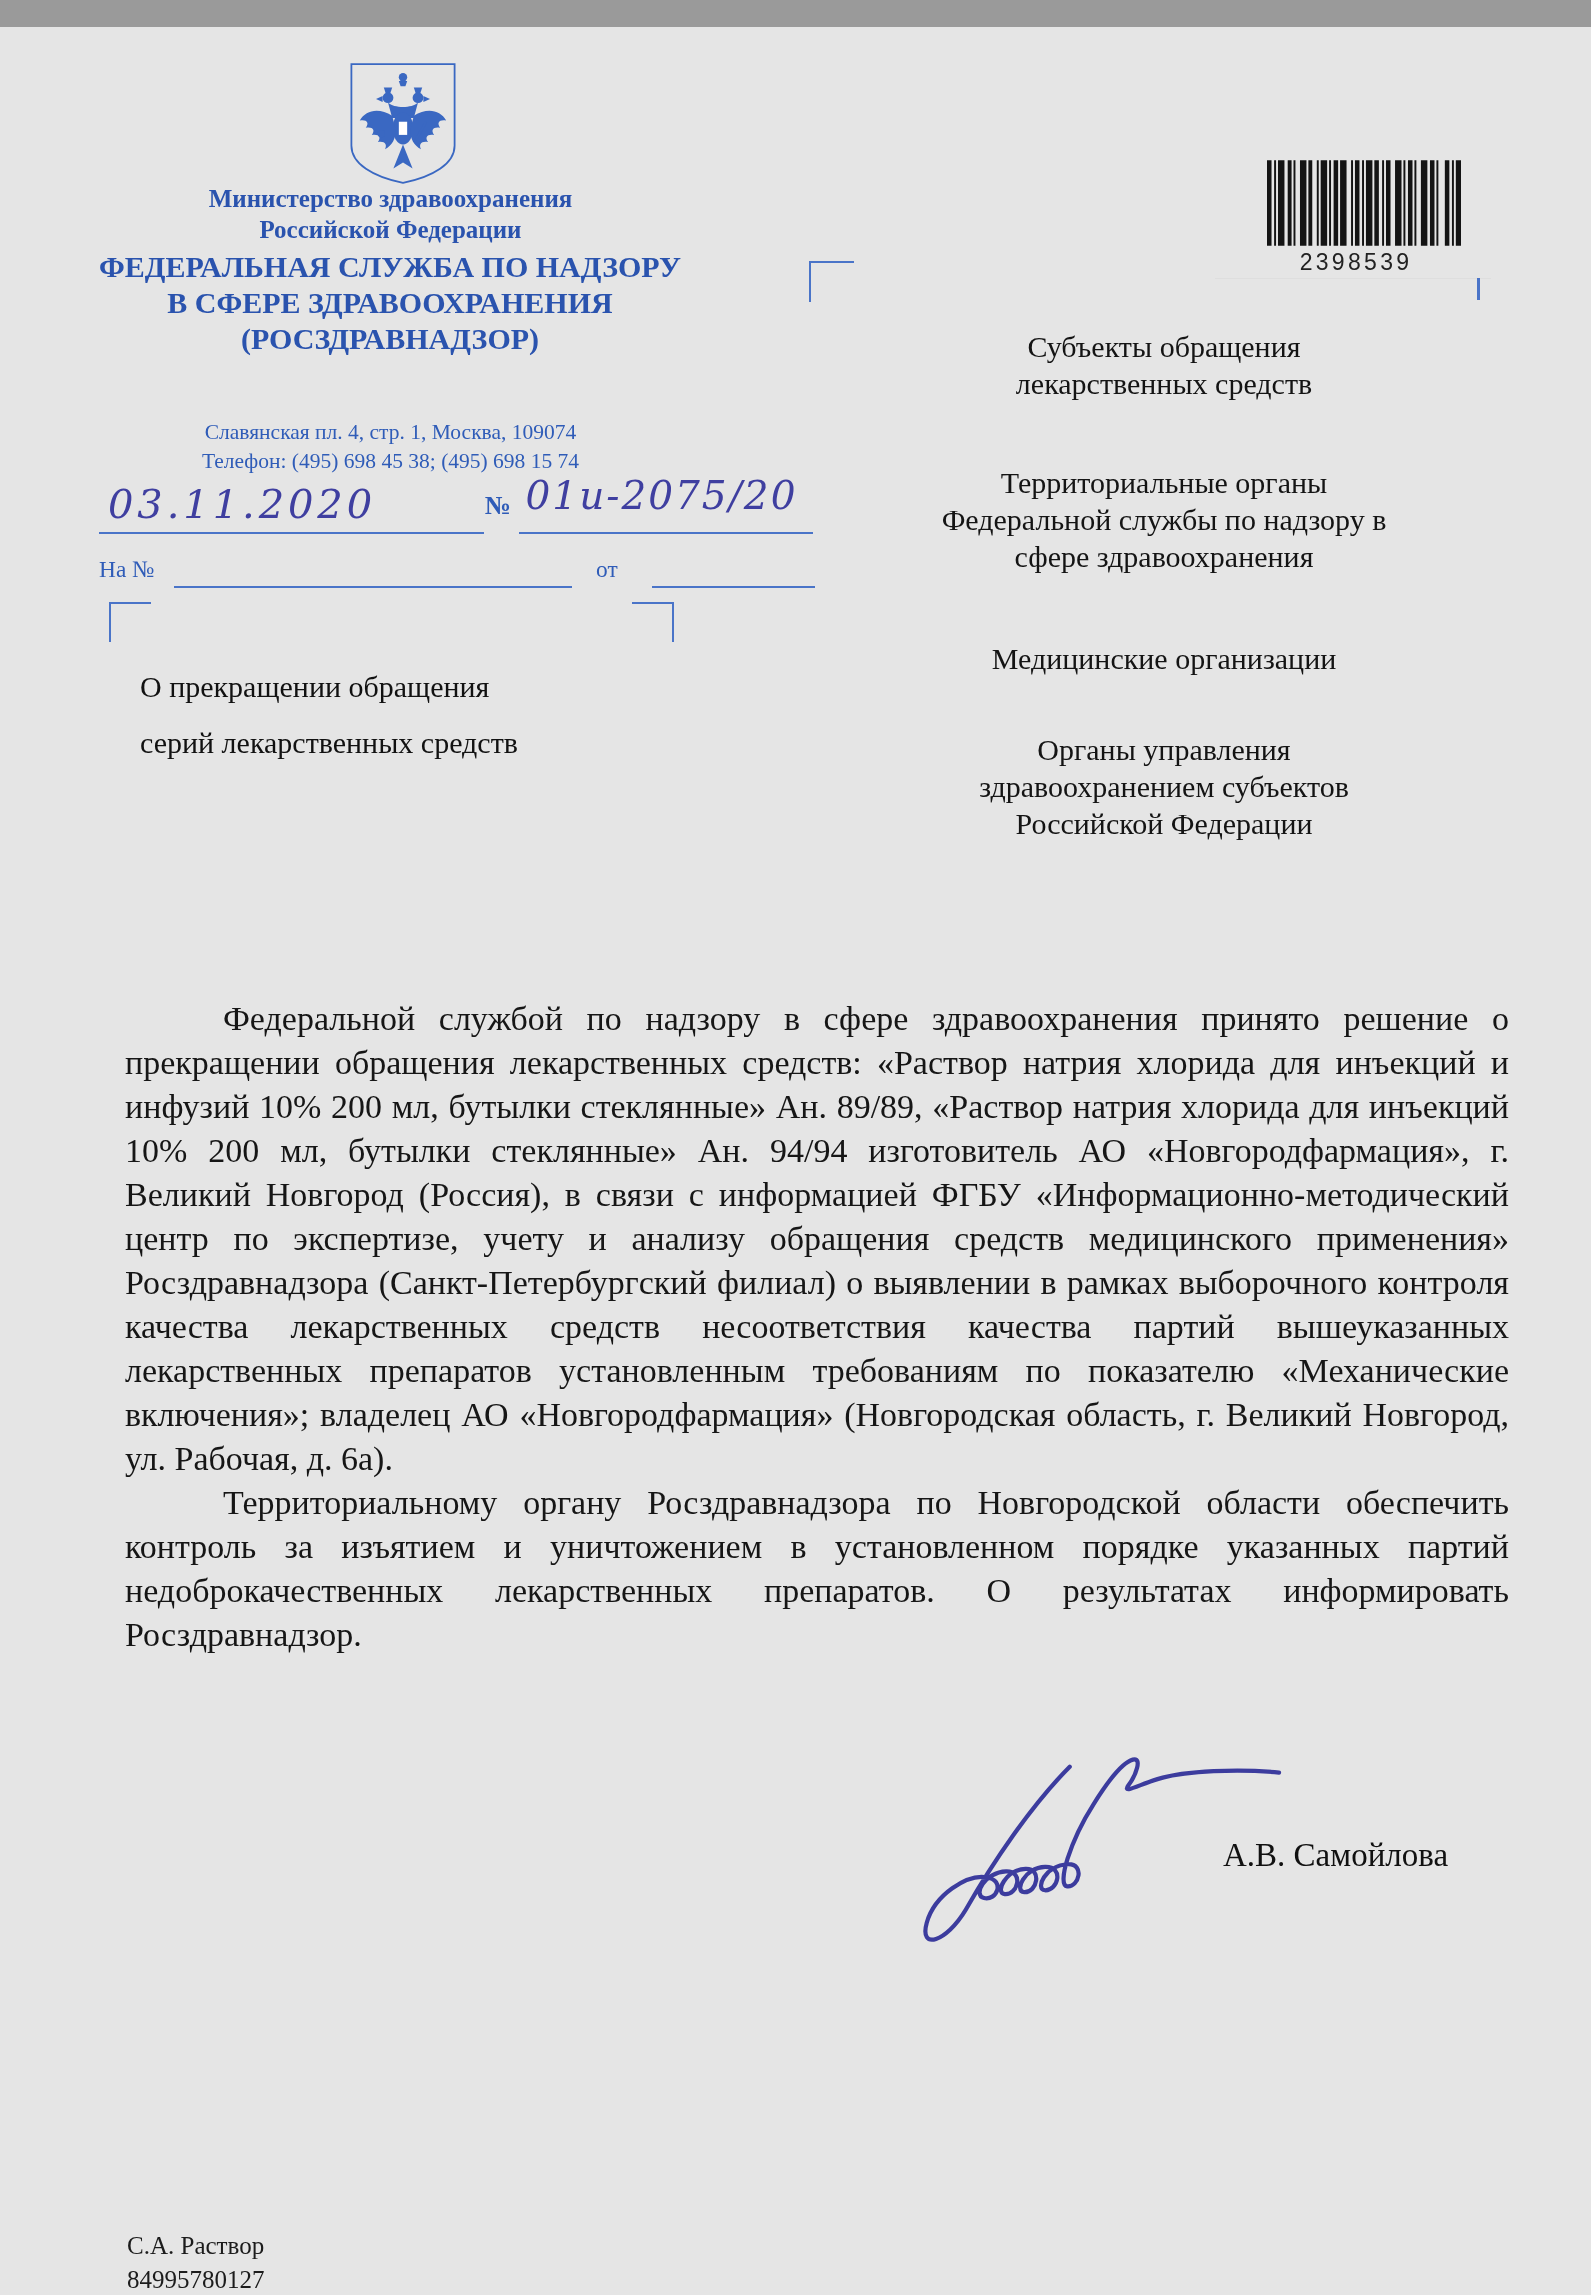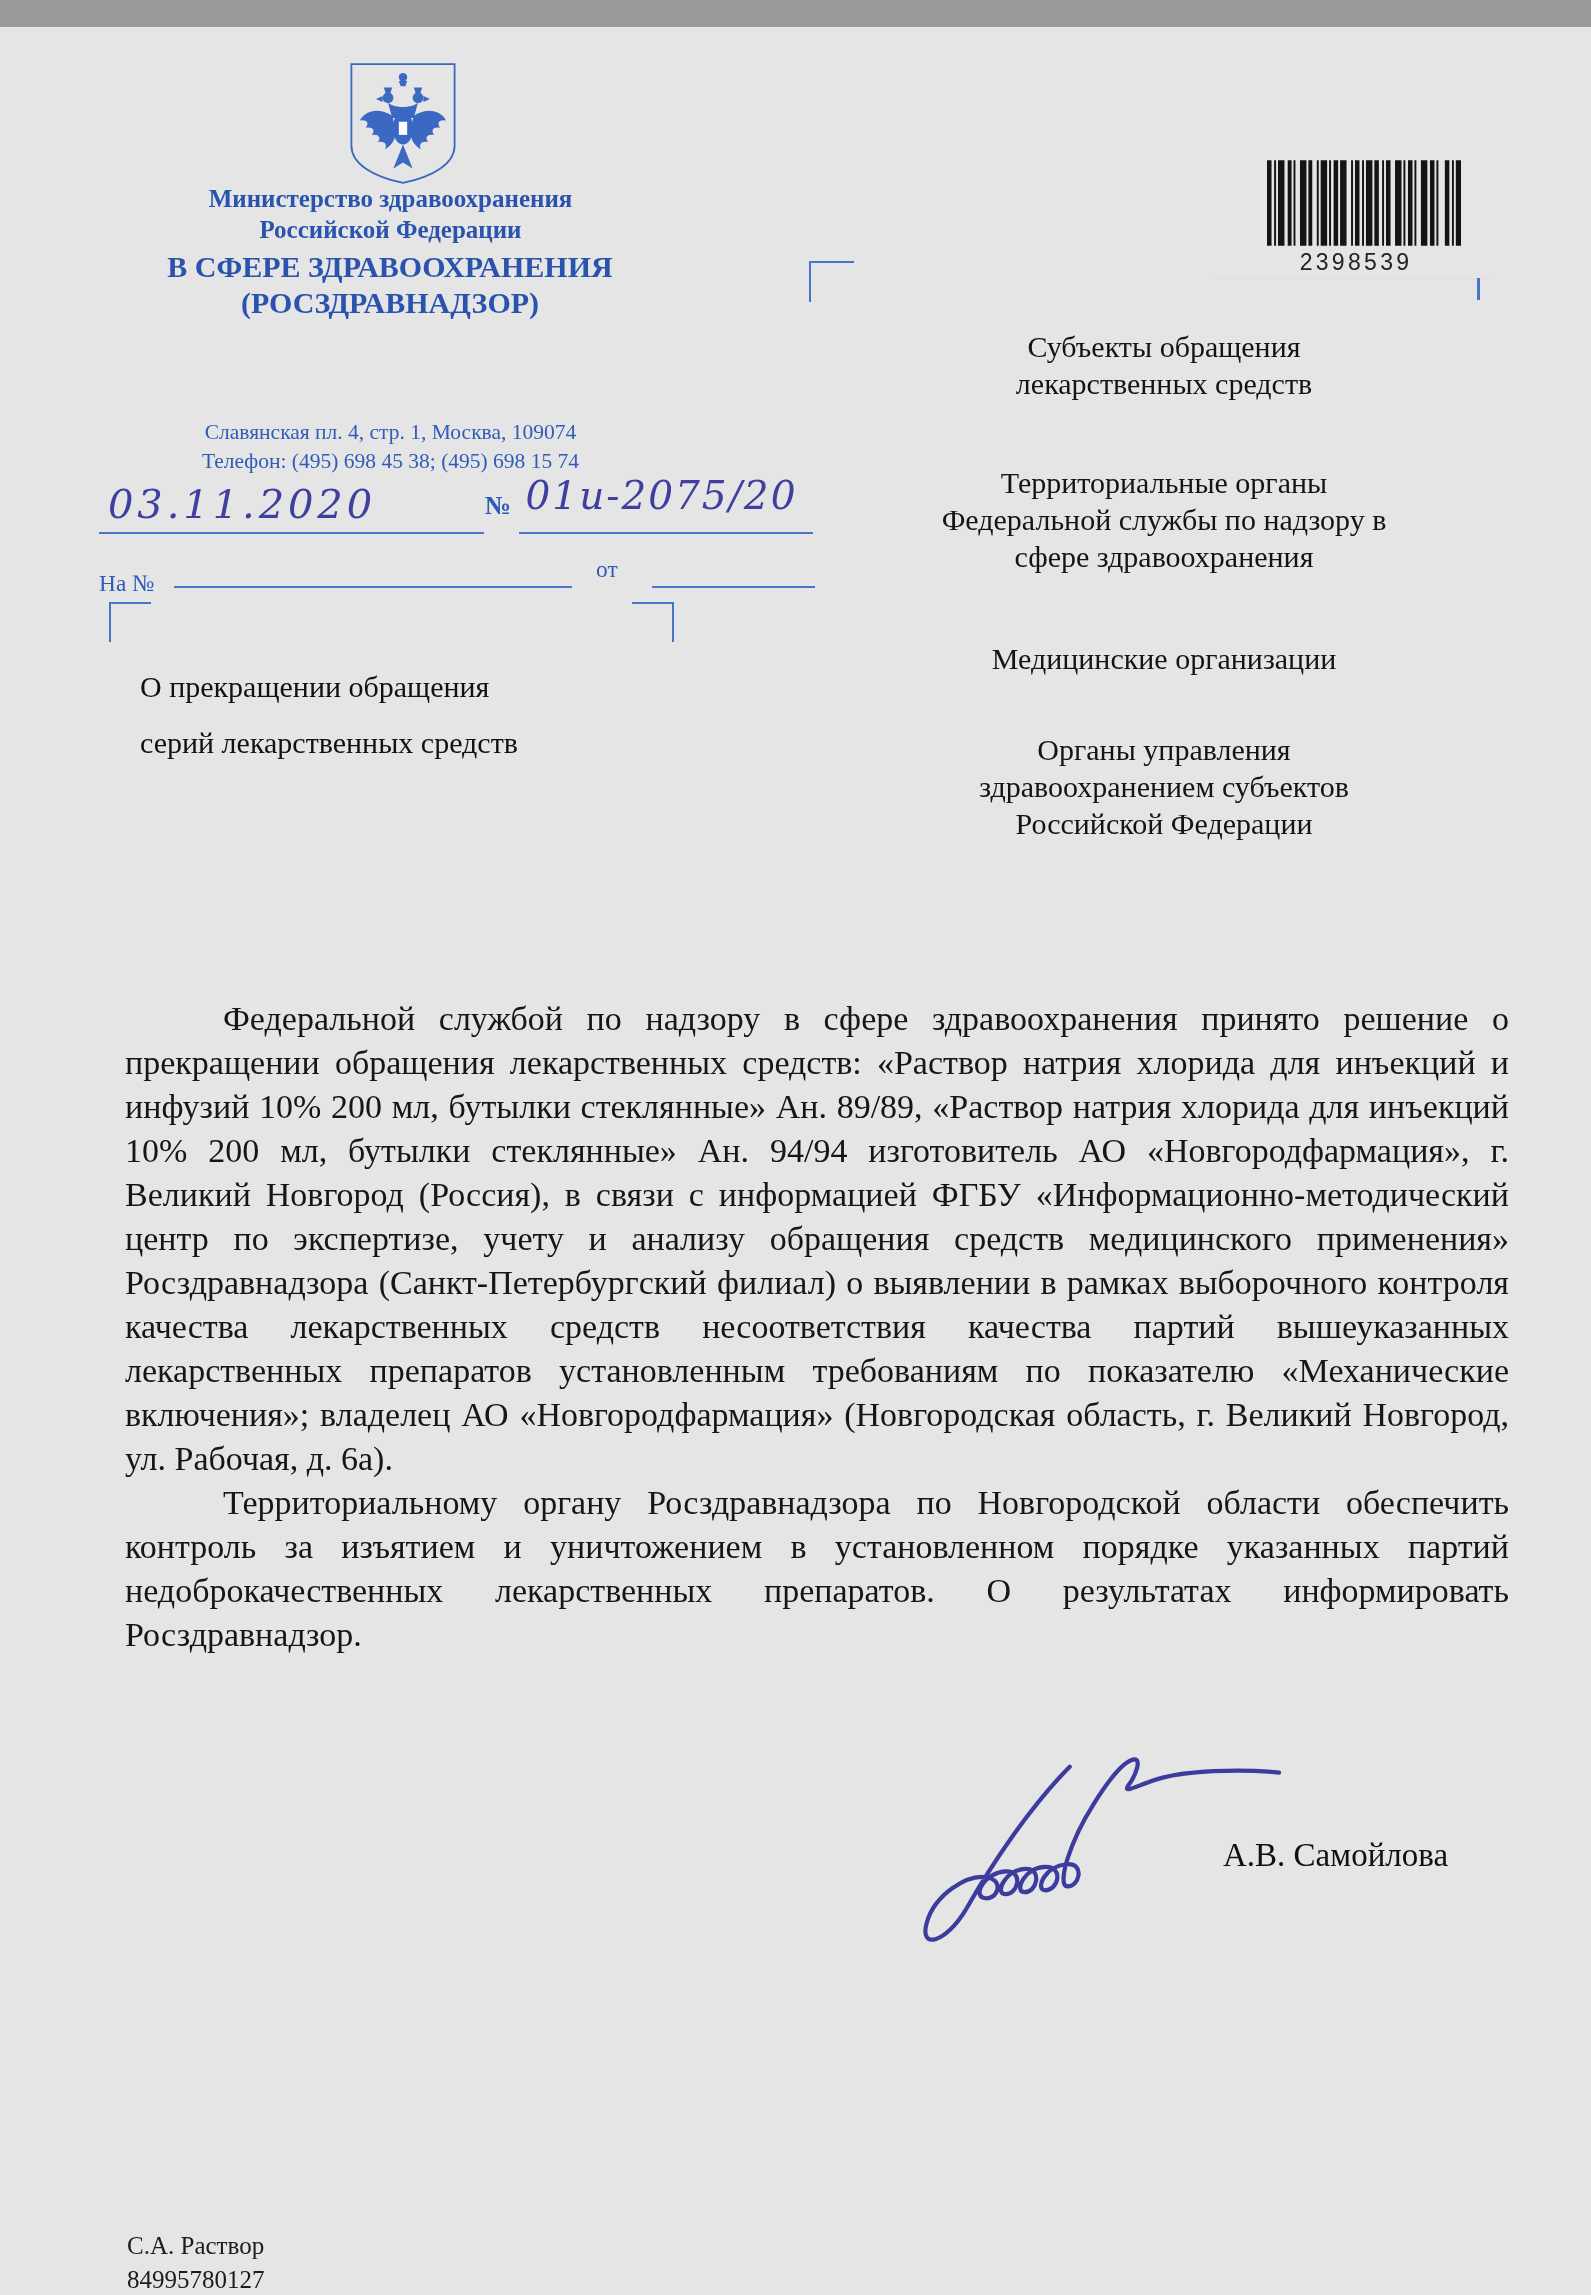--- a/index.html
+++ b/index.html
@@ -25,21 +25,21 @@
   .fld { border-bottom:2.6px solid #4a74c8; }
   .date-box { left:99px; top:454px; width:385px; height:51px; }
   .num-box  { left:519px; top:446px; width:294px; height:59px; }
   .handwritten {
     font-family:"DejaVu Serif", serif; font-style:italic;
     color:#3f3fa0; transform:rotate(-2deg); white-space:nowrap;
   }
   .hw-date { font-size:40px; padding-left:9px; letter-spacing:3.9px; }
   .hw-num  { font-size:39px; padding-left:6.5px; letter-spacing:2px; }
   .nomer   { left:485px; top:464px; font-size:26px; color:#2f5cb8; font-weight:bold; }
-  .na-label{ left:99px; top:543px; font-size:23.4px; color:#2f5cb8; }
+  .na-label{ left:99px; top:529px; font-size:23.4px; color:#2f5cb8; }
   .ot-label{ left:596px; top:529px; font-size:23.4px; color:#2f5cb8; }
   .na-line { left:174px;  top:533px; width:398px; height:26px; border-bottom:2px solid #4a74c8; }
   .ot-line { left:652px; top:533px; width:163px; height:26px; border-bottom:2px solid #4a74c8; }
 
   
   .corner { width:40px; height:38px; border-color:#4a74c8; border-style:solid; border-width:0; }
   .c-tl { border-top-width:2.6px; border-left-width:2.6px; }
   .c-tr { border-top-width:2.6px; border-right-width:2.6px; }
   .subj-corner-l { left:109px; top:575px; }
   .subj-corner-r { left:632px; top:575px; }
@@ -108,20 +108,21 @@
       <rect x="92" y="101" width="16" height="24" fill="#ffffff" stroke="#3a68c2" stroke-width="2"></rect>
     </svg>
   </div>
 
   <div class="abs ctr blue ministry">
     <div>Министерство здравоохранения</div>
     <div>Российской Федерации</div>
   </div>
 
   <div class="abs ctr blue service">
+    <div>ФЕДЕРАЛЬНАЯ СЛУЖБА ПО НАДЗОРУ</div>
     <div>В СФЕРЕ ЗДРАВООХРАНЕНИЯ</div>
     <div>(РОСЗДРАВНАДЗОР)</div>
   </div>
 
   <div class="abs ctr addr">Славянская пл. 4, стр. 1, Москва, 109074</div>
   <div class="abs ctr phone">Телефон: (495) 698 45 38; (495) 698 15 74</div>
 
   <div class="abs fld date-box">
     <span class="handwritten hw-date">03.11.2020</span>
   </div>

